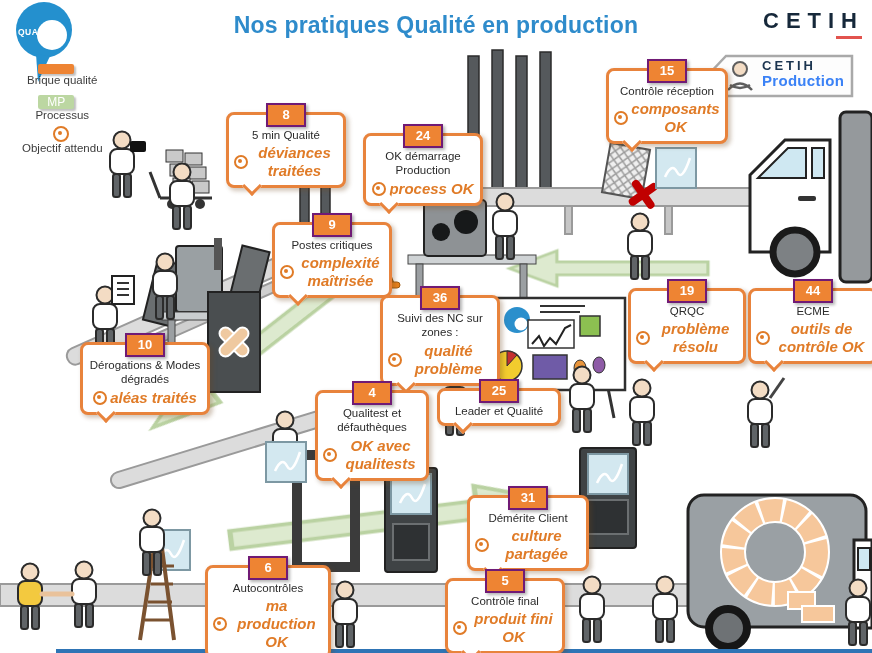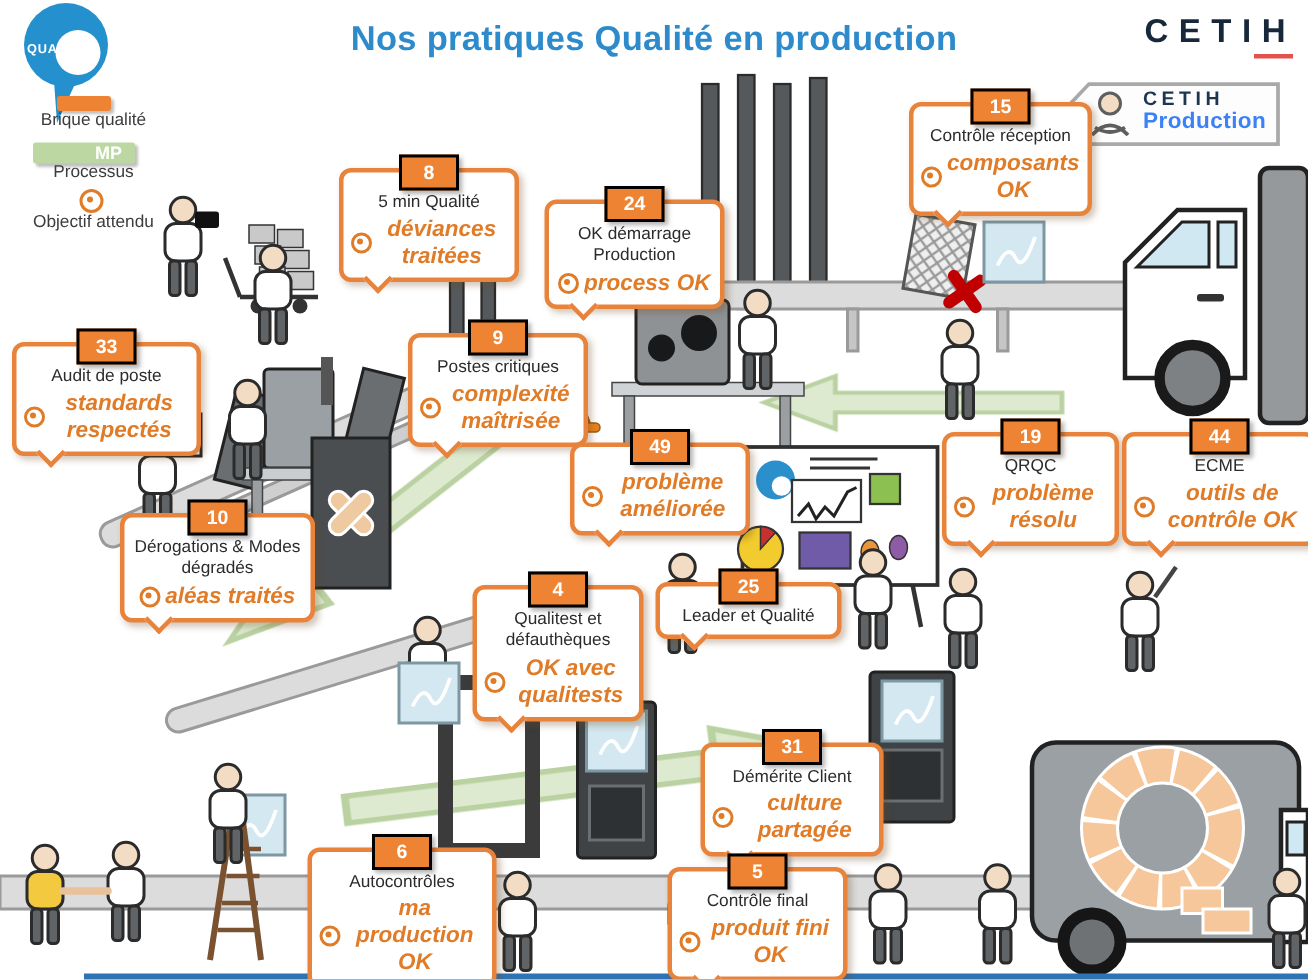--- a/index.html
+++ b/index.html
@@ -21,34 +21,34 @@
   .badge .b1{display:block;font-size:13px;font-weight:bold;color:#1C3550;letter-spacing:3px;}
   .badge .b2{display:block;font-size:15px;font-weight:bold;color:#3b82f6;letter-spacing:.3px;}
 
   
   .legend{position:absolute;left:10px;top:64px;z-index:2;}
   .legend-row{display:flex;align-items:center;margin-bottom:9px;height:22px;flex-direction:column;}
   .legend-row .lab{font-size:11.5px;color:#3C3C3C;margin-left:12px;}
   .sw{width:36px;height:21px;border-radius:2px;box-shadow:2px 2px 2px rgba(0,0,0,.25);
       display:flex;align-items:center;justify-content:center;}
   .sw.orange{background:#EE8433;}
-  .sw.green{background:#BCD7A2;color:#fff;font-weight:bold;font-size:12px;padding-left:32px;}
+  .sw.green{background:#BCD7A2;color:#fff;font-weight:normal;font-size:12px;}
   .target{width:12px;height:12px;border:2px solid #E07B27;border-radius:50%;
           display:inline-block;position:relative;flex:0 0 auto;}
   .target::before{content:'';position:absolute;left:3px;top:3px;width:4px;height:4px;
                   background:#E07B27;border-radius:50%;}
   .legend .target{margin-left:11px;margin-right:1px;}
 
   
   .callout{position:absolute;z-index:3;background:#fff;border:3px solid #E8833C;border-radius:8px;
            box-shadow:2.5px 2.5px 4px rgba(110,70,30,.3);text-align:center;
            padding:13px 5px 5px 5px;}
   .callout .num{position:absolute;top:-12px;left:50%;transform:translateX(-50%);
                 min-width:22px;padding:0 7px;height:20px;line-height:20px;background:#EE8433;
-                border:2px solid #000000;color:#fff;font-weight:bold;font-size:13px;
+                border:2px solid #701a75;color:#fff;font-weight:bold;font-size:13px;
                 box-shadow:2px 2px 3px rgba(0,0,0,.3);}
   .callout .ttl{font-size:11.5px;color:#2B2B2B;line-height:1.25;}
   .callout .obj{margin-top:2px;font-size:15px;font-style:italic;font-weight:bold;color:#E07B27;
                 display:flex;align-items:center;justify-content:center;gap:3px;line-height:1.2;}
   .callout .obj .target{width:10px;height:10px;}
   .callout .obj .target::before{left:2px;top:2px;width:4px;height:4px;}
   .callout .tail{position:absolute;bottom:-8px;left:16px;width:11px;height:11px;background:#fff;
                  border-right:3px solid #E8833C;border-bottom:3px solid #E8833C;transform:rotate(45deg);}
 
   .footer-date{position:absolute;left:6px;top:633px;z-index:2;font-size:13px;color:#8F8F8F;margin-top:45px;}
@@ -322,43 +322,35 @@
   </div>
   <div class="callout" style="left:363px;top:133px;width:104px">
     <div class="num">24</div>
     <div class="ttl">OK démarrage Production</div>
     <div class="obj">
         <span class="target"></span>
         <span>process OK</span>
       </div>
     <div class="tail"></div>
   </div>
-  <div class="callout" style="left:8px;top:228px;width:110px">
-    <div class="num">33</div>
-    <div class="ttl">Audit de poste</div>
-    <div class="obj">
-        <span class="target"></span>
-        <span>standards respectés</span>
-      </div>
-    <div class="tail"></div>
-  </div>
   <div class="callout" style="left:272px;top:222px;width:104px">
     <div class="num">9</div>
     <div class="ttl">Postes critiques</div>
     <div class="obj">
         <span class="target"></span>
         <span>complexité maîtrisée</span>
       </div>
     <div class="tail"></div>
   </div>
   <div class="callout" style="left:380px;top:295px;width:104px">
-    <div class="num">49</div>
-    <div class="obj">
-        <span class="target"></span>
-        <span>problème améliorée</span>
+    <div class="num">36</div>
+    <div class="ttl">Suivi des NC sur zones :</div>
+    <div class="obj">
+        <span class="target"></span>
+        <span>qualité problème</span>
       </div>
     <div class="tail"></div>
   </div>
   <div class="callout" style="left:628px;top:288px;width:102px">
     <div class="num">19</div>
     <div class="ttl">QRQC</div>
     <div class="obj">
         <span class="target"></span>
         <span>problème résolu</span>
       </div>

